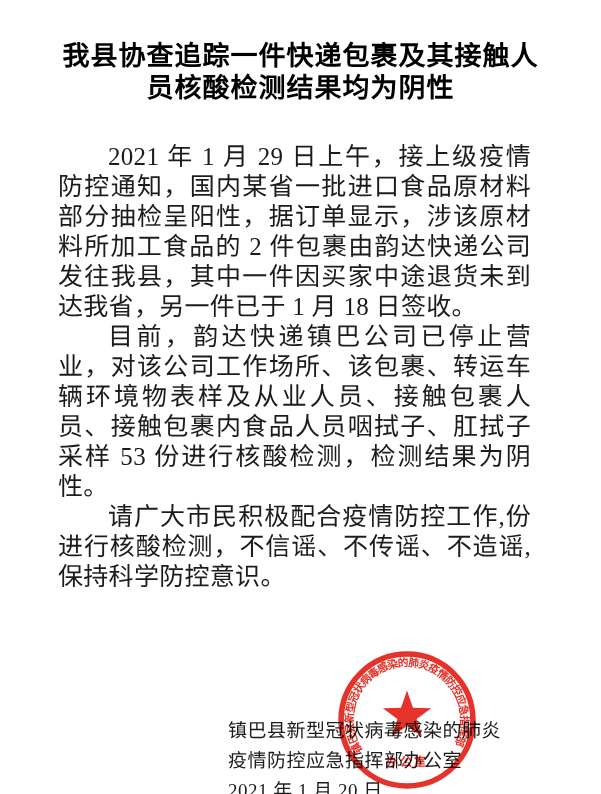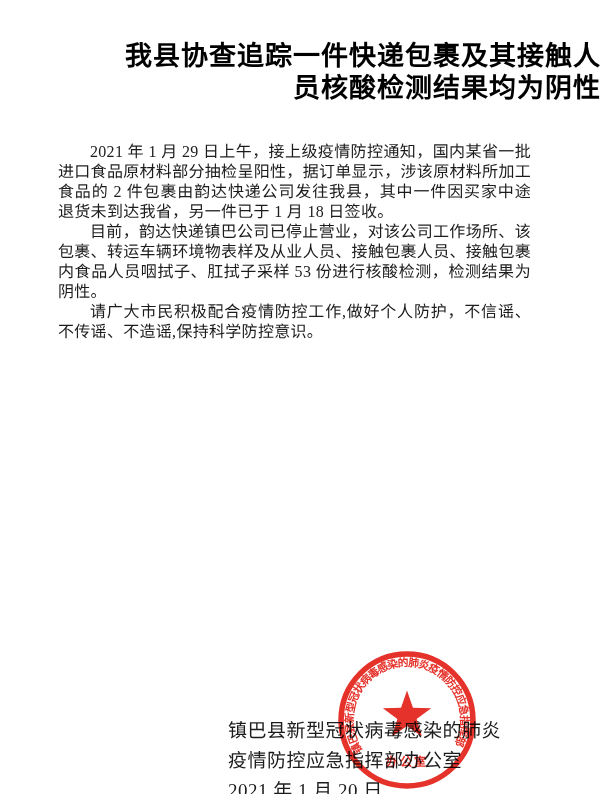--- a/index.html
+++ b/index.html
@@ -7,32 +7,32 @@
     position:relative;
     width:601px;height:794px;
     margin:0 auto;
     background:#ffffff;
     color:#1c1c1c;
     font-family:"Liberation Serif","DejaVu Serif",serif;
     overflow:hidden;
   }
   .title{
     margin-top:40px;
-    text-align:right;
+    text-align:center;
     font-weight:bold;
     color:#000;
     font-size:27px;
     line-height:32px;
     letter-spacing:1px;
   }
   .body-text{
     margin:38px 70px 0 58px;
     width:473px;
-    font-size:16px;
-    line-height:20px;
+    font-size:25px;
+    line-height:30px;
     text-align:justify;
     letter-spacing:0.3px;
   }
   .body-text p{
     margin:0;
     text-indent:2em;
   }
   .signature{
     position:absolute;
     top:716px;
@@ -64,21 +64,21 @@
 <div class="page">
 
   <div class="title">
     <div>我县协查追踪一件快递包裹及其接触人</div>
     <div>员核酸检测结果均为阴性</div>
   </div>
 
   <div class="body-text">
     <p>2021 年 1 月 29 日上午，接上级疫情防控通知，国内某省一批进口食品原材料部分抽检呈阳性，据订单显示，涉该原材料所加工食品的 2 件包裹由韵达快递公司发往我县，其中一件因买家中途退货未到达我省，另一件已于 1 月 18 日签收。</p>
     <p>目前，韵达快递镇巴公司已停止营业，对该公司工作场所、该包裹、转运车辆环境物表样及从业人员、接触包裹人员、接触包裹内食品人员咽拭子、肛拭子采样 53 份进行核酸检测，检测结果为阴性。</p>
-    <p>请广大市民积极配合疫情防控工作,做好个人防护，不信谣、不传谣、不造谣,保持科学防控意识。</p>
+    <p>请广大市民积极配合疫情防控工作,份进行核酸检测，不信谣、不传谣、不造谣,保持科学防控意识。</p>
   </div>
 
   <div class="signature">
     <div>镇巴县新型冠状病毒感染的肺炎</div>
     <div>疫情防控应急指挥部办公室</div>
     <div>2021 年 1 月 20 日</div>
   </div>
 
   <svg class="seal" viewBox="0 0 140 140" xmlns="http://www.w3.org/2000/svg" xmlns:xlink="http://www.w3.org/1999/xlink">
     <defs>

